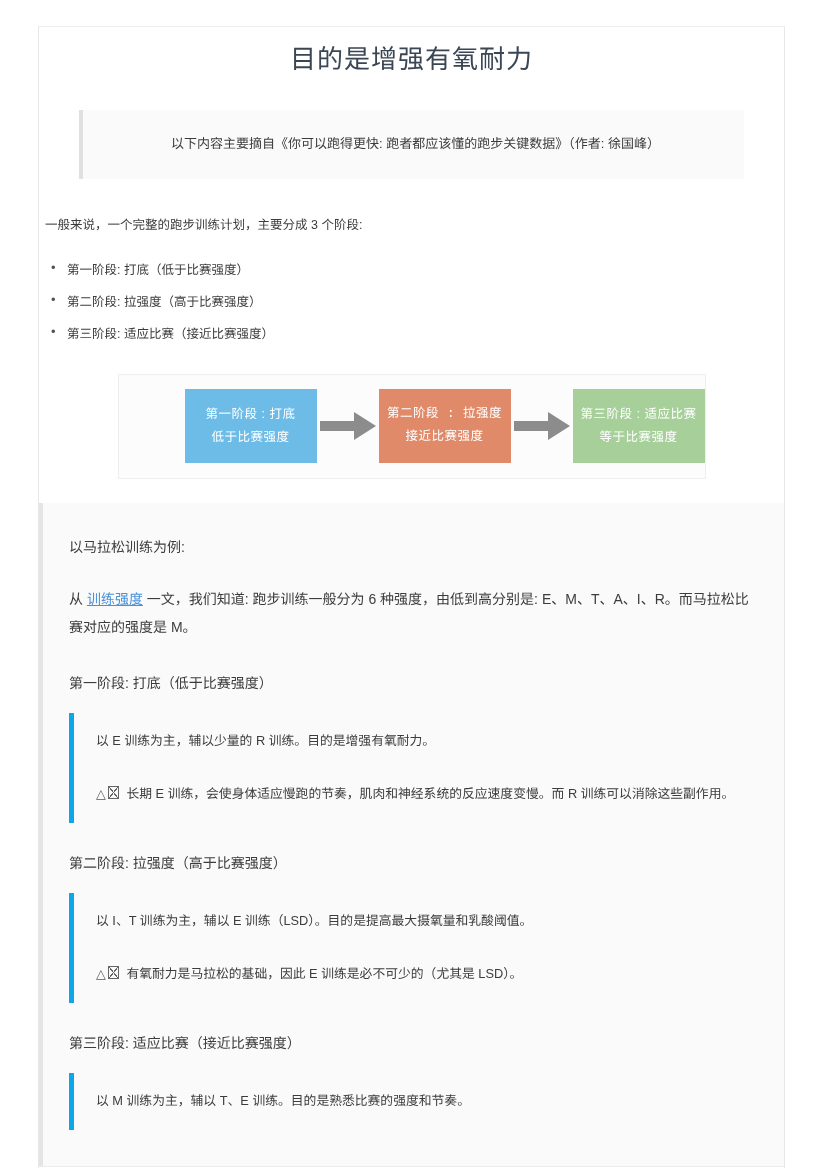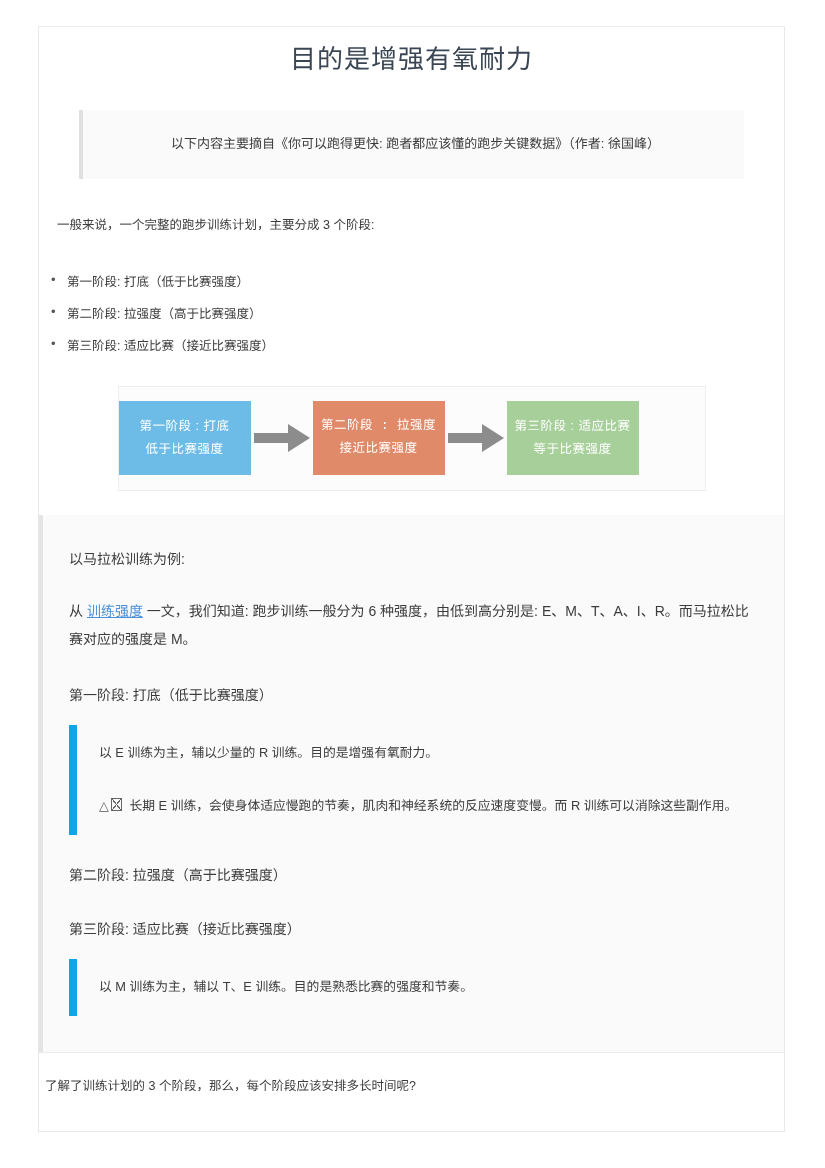--- a/index.html
+++ b/index.html
@@ -51,21 +51,21 @@
     line-height: 1.9;
     color: #3c3c3c;
     text-align: center;
   }
 
   
   .body-block {
     padding: 0 6px;
   }
   .body-block p {
-    margin: 12px;
+    margin: 0;
     padding: 22px 0 10px 0;
     font-size: 12.5px;
     line-height: 1.9;
     color: #3c3c3c;
   }
   ul.phase-list {
     list-style: none;
     margin: 0;
     padding: 6px 0 14px 0;
   }
@@ -91,21 +91,21 @@
     display: flex;
     justify-content: center;
   }
   .diagram-frame {
     width: 588px;
     height: 105px;
     background: #fcfcfc;
     border: 1px solid #eeeeee;
     display: flex;
     align-items: center;
-    justify-content: flex-start;
+    justify-content: flex-end;
     box-sizing: border-box;
   }
   .flow {
     display: flex;
     align-items: center;
   }
   .flow-box {
     width: 132px;
     height: 74px;
     display: flex;
@@ -141,21 +141,21 @@
     color: #3c3c3c;
   }
   .example-quote .stage-head {
     padding: 16px 0 10px 0;
   }
   a.inline-link {
     color: #4a90d9;
     text-decoration: none;
   }
   .inner-quote {
-    border-left: 8px solid #0ea5e9;
+    border-left: 5px solid #0ea5e9;
     margin: 6px 0 10px 0;
     padding: 2px 0 2px 22px;
   }
   .inner-quote p {
     margin: 0;
     padding: 14px 0;
     font-size: 12.8px;
     line-height: 1.95;
     color: #3c3c3c;
   }
@@ -263,20 +263,24 @@
 
     <p><span>从 </span><a class="inline-link" href="#" style="color: rgb(74, 144, 217); text-decoration: underline;">训练强度</a><span> 一文，我们知道: 跑步训练一般分为 6 种强度，由低到高分别是: E、M、T、A、I、R。而马拉松比赛对应的强度是 M。</span></p>
 
     <p class="stage-head">第一阶段: 打底（低于比赛强度）</p>
     <div class="inner-quote">
       <p>以 E 训练为主，辅以少量的 R 训练。目的是增强有氧耐力。</p>
       <p><span class="warn-glyph">△<span class="tofu"></span></span> <span>长期 E 训练，会使身体适应慢跑的节奏，肌肉和神经系统的反应速度变慢。而 R 训练可以消除这些副作用。</span></p>
     </div>
 
     <p class="stage-head">第二阶段: 拉强度（高于比赛强度）</p>
+    <div class="inner-quote">
+      <p>以 I、T 训练为主，辅以 E 训练（LSD）。目的是提高最大摄氧量和乳酸阈值。</p>
+      <p><span class="warn-glyph">△<span class="tofu"></span></span> <span>有氧耐力是马拉松的基础，因此 E 训练是必不可少的（尤其是 LSD）。</span></p>
+    </div>
 
     <p class="stage-head">第三阶段: 适应比赛（接近比赛强度）</p>
     <div class="inner-quote">
       <p>以 M 训练为主，辅以 T、E 训练。目的是熟悉比赛的强度和节奏。</p>
     </div>
 
   </blockquote>
 
   <hr class="tail-sep">
 

